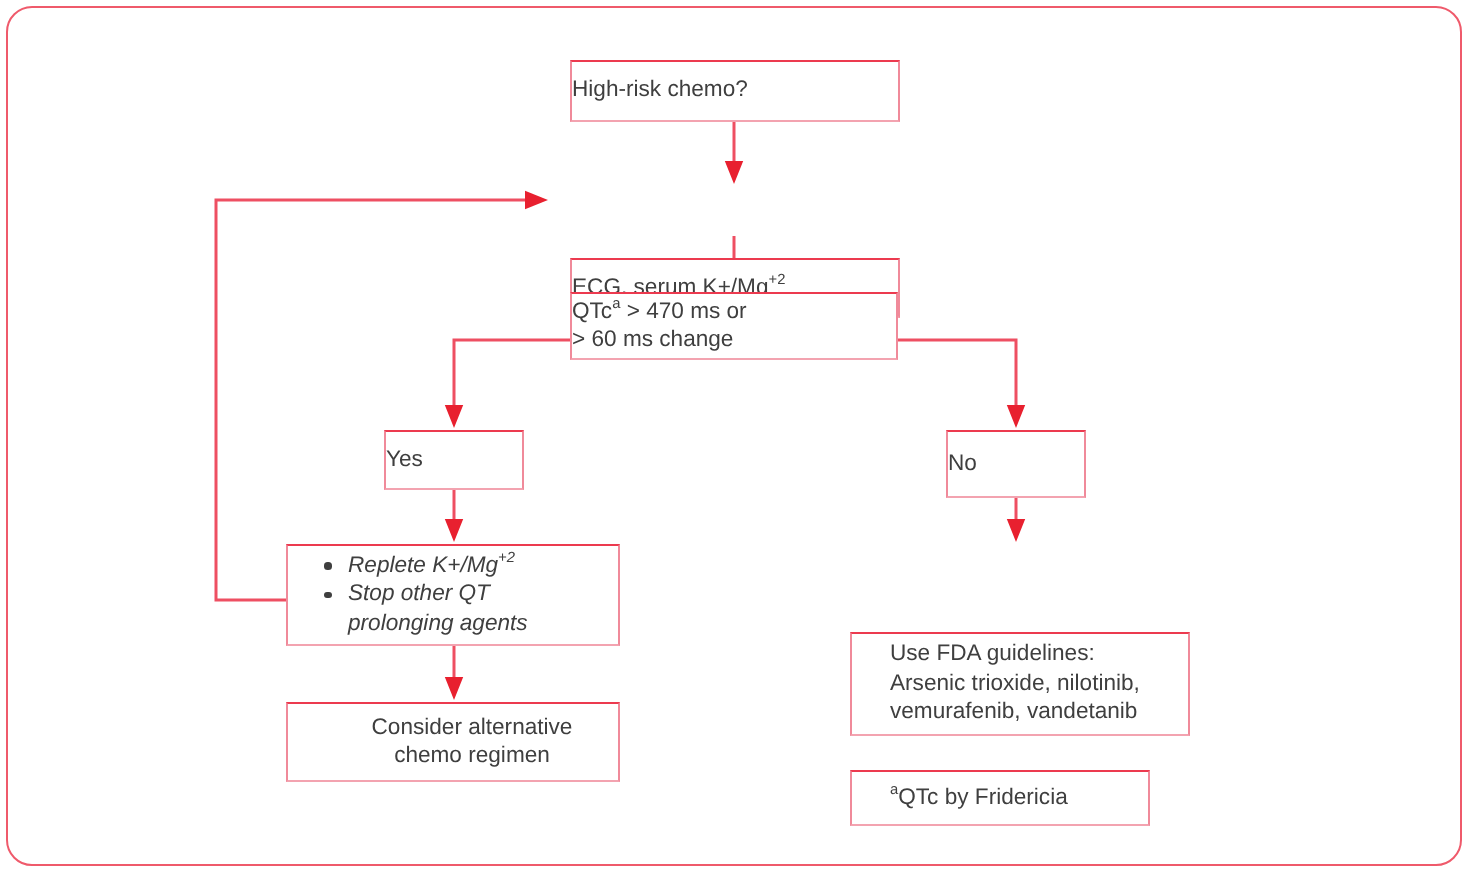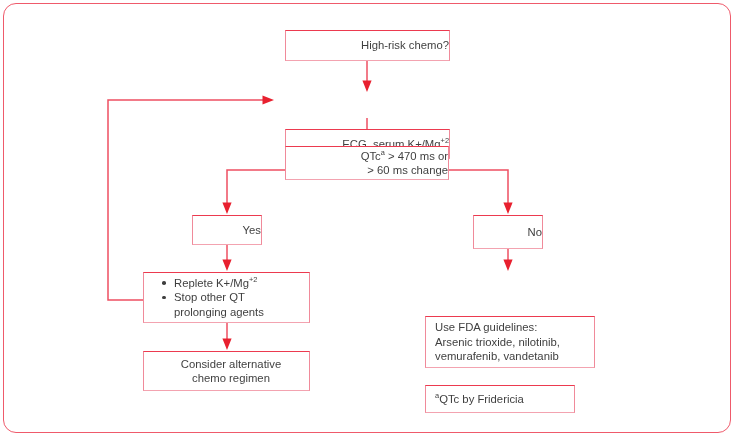--- a/index.html
+++ b/index.html
@@ -35,41 +35,42 @@
     border: 1.5px solid #f08a9a;
     border-top-color: #ec3a4f;
     border-bottom-color: #f3a3b0;
     background: #ffffff;
     color: #3f3f3f;
     font-size: 11.3px;
     line-height: 14.5px;
     display: flex;
     align-items: center;
     justify-content: center;
-    text-align: right;
+    text-align: left;
     z-index: 5;
   }
   .node.left-align {
     justify-content: flex-start;
     text-align: left;
-    padding-left: 9px;
+    padding-left: 19px;
   }
   .node .inner {
     width: 100%;
   }
   .bullets {
     margin: 0;
     padding: 0 0 0 18px;
     list-style: none;
     text-align: left;
   }
   .bullets li {
     position: relative;
     padding-left: 12px;
     margin: 0;
+    font-style: italic;
   }
   .bullets li:before {
     content: "";
     position: absolute;
     left: 0;
     top: 5.6px;
     width: 3.6px;
     height: 3.6px;
     border-radius: 50%;
     background: #3f3f3f;

